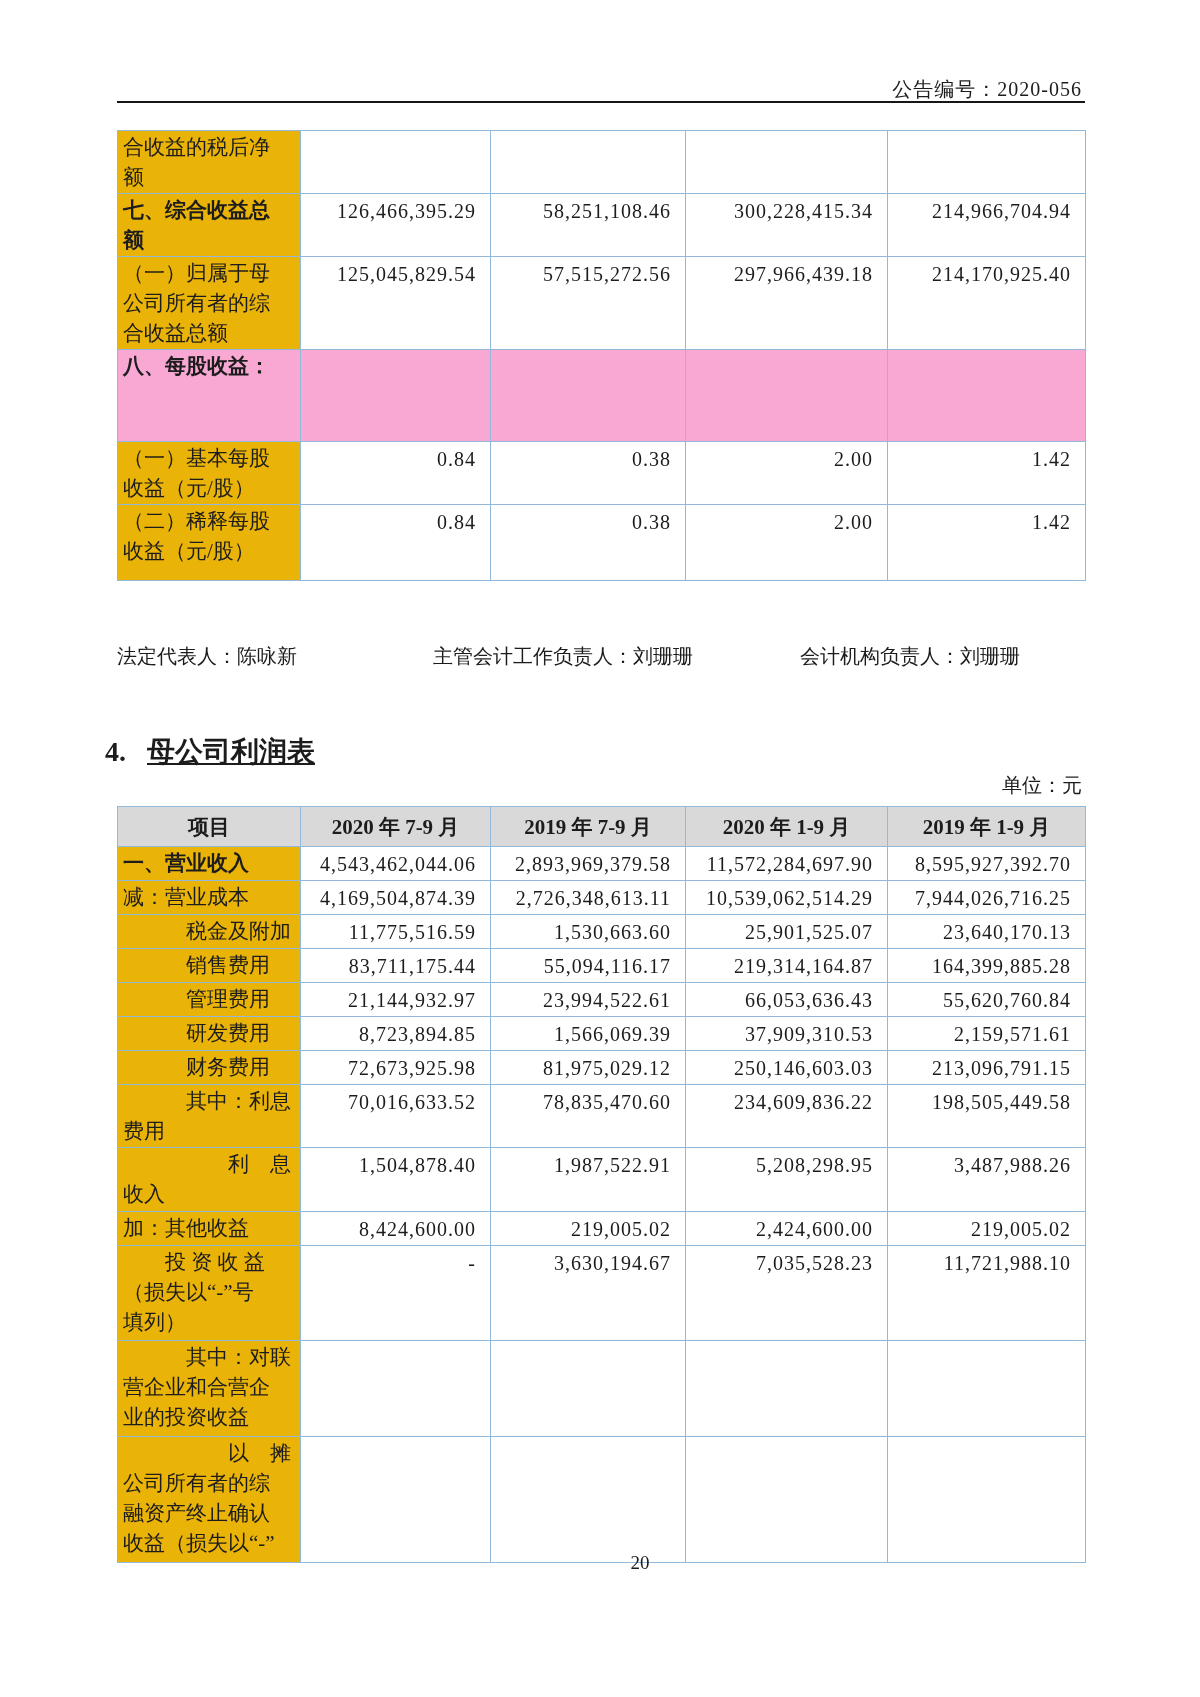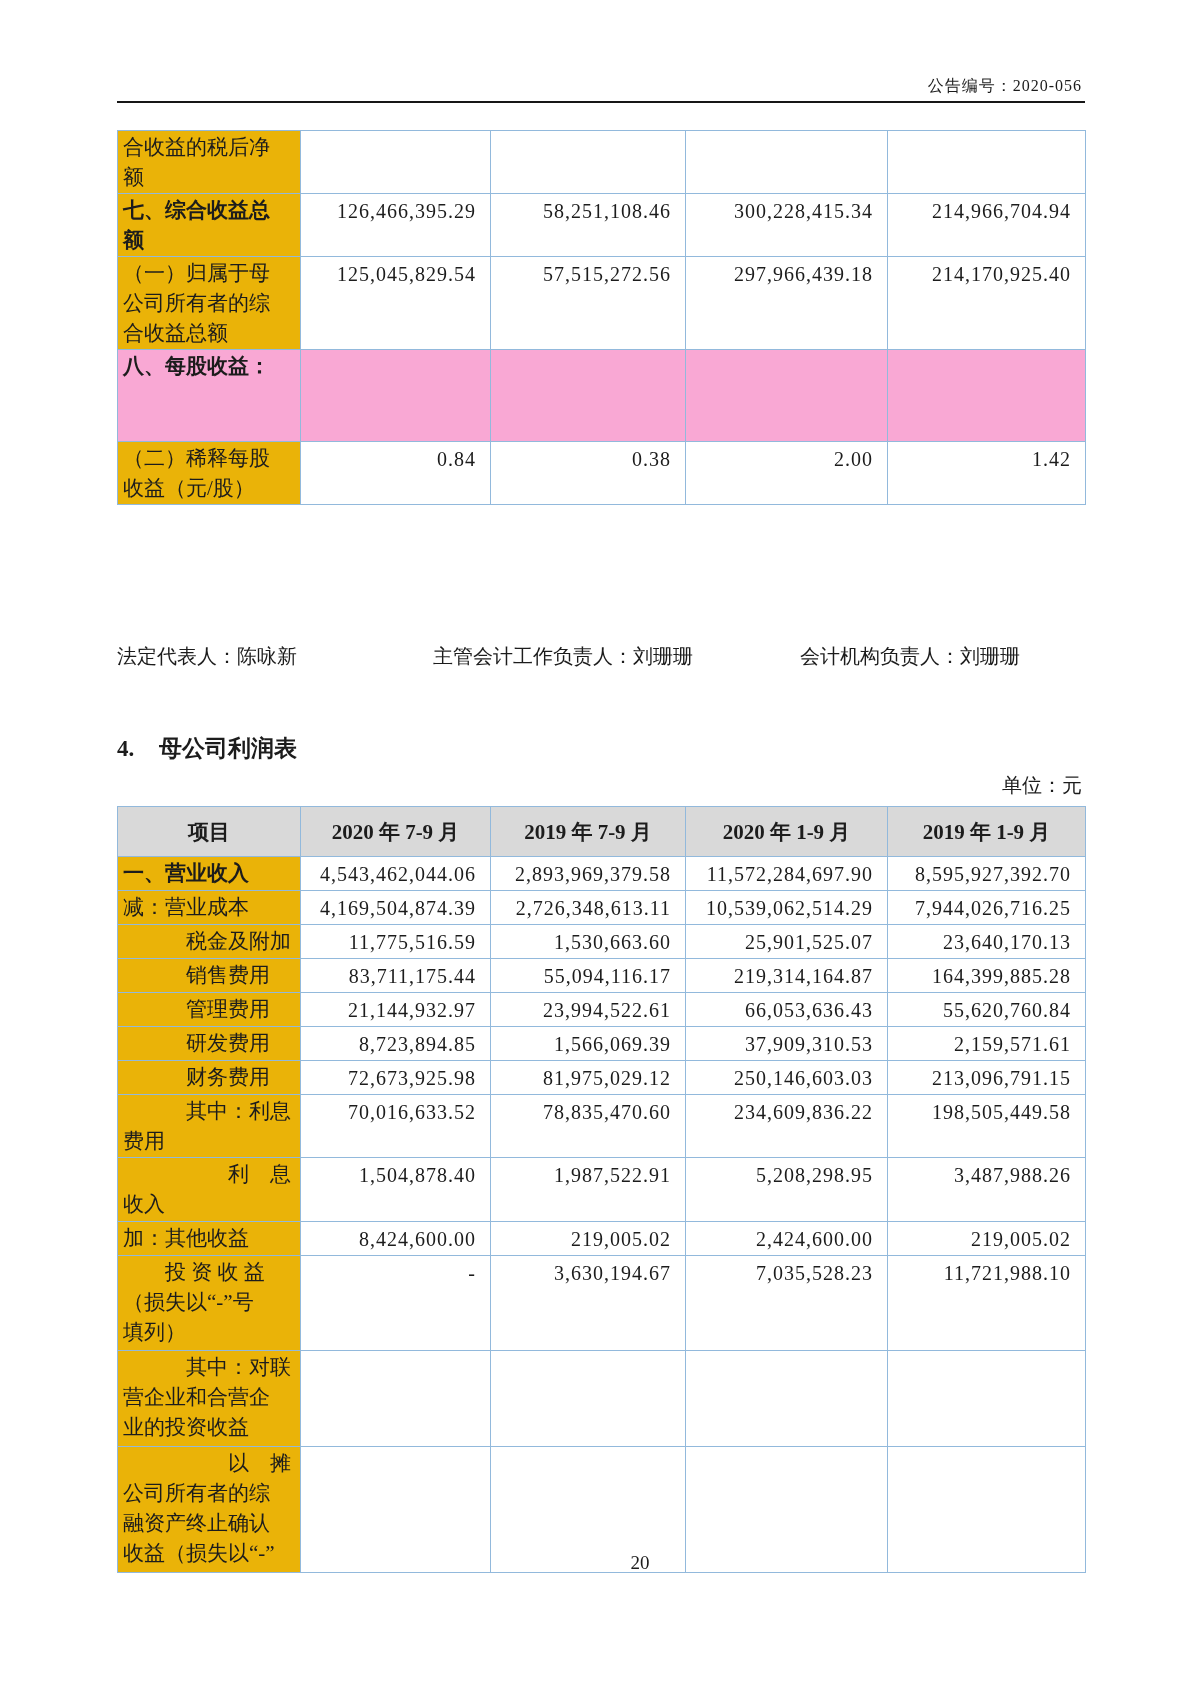--- a/index.html
+++ b/index.html
@@ -1,21 +1,21 @@
 <!DOCTYPE html>
 <html><head>
 <meta charset="utf-8">
 <style>
   html,body { margin:0; padding:0; background:#ffffff; }
   .page {
     position:relative; width:1200px; height:1697px; background:#ffffff;
     font-family:"Liberation Serif","DejaVu Serif",serif; color:#1c1c1c; overflow:hidden;
   }
   .announce {
-    position:absolute; top:76px; right:118px; font-size:16px; letter-spacing:1px;
+    position:absolute; top:76px; right:118px; font-size:20px; letter-spacing:1px;
   }
   .rule {
     position:absolute; top:101px; left:117px; width:968px; height:2px; background:#161616;
   }
   table.fintable {
     position:absolute; left:117px; width:968px;
     border-collapse:collapse; table-layout:fixed; font-size:21px;
   }
   table.fintable td, table.fintable th {
     border:1px solid #92b9dc; vertical-align:top; overflow:hidden; box-sizing:border-box;
@@ -36,29 +36,29 @@
   .t1 tr:nth-child(3){height:93px}
   .t1 tr:nth-child(4){height:92px}
   .t1 tr:nth-child(5){height:33px}
   .t1 tr:nth-child(6){height:76px}
   .t1 tr:nth-child(7){height:76px}
   .sigrow { position:absolute; top:643px; left:117px; width:968px; height:28px; font-size:20px; }
   .sigrow span { position:absolute; top:0; white-space:nowrap; }
   .sig1 { left:0; }
   .sig2 { left:316px; }
   .sig3 { left:683px; }
-  .section { position:absolute; top:733px; left:117px; font-size:23px; font-weight:bold; }
+  .section { position:absolute; top:733px; left:105px; font-size:28px; font-weight:bold;text-decoration:underline; }
   .secnum { display:inline-block; width:42px; font-weight:bold; }
   .unit { position:absolute; top:772px; right:118px; font-size:20px; }
   .t2 { top:806px; }
   .t2 tr.thead-row th {
     background:#d9d9d9; font-weight:bold; text-align:center;
     vertical-align:middle; font-size:21px; padding:2px; line-height:34px;
   }
-  .t2 tr:nth-child(1){height:50px}
+  .t2 tr:nth-child(1){height:40px}
   .t2 tr:nth-child(2),.t2 tr:nth-child(3),.t2 tr:nth-child(4),.t2 tr:nth-child(5),
   .t2 tr:nth-child(6),.t2 tr:nth-child(7),.t2 tr:nth-child(8),.t2 tr:nth-child(11){height:31px}
   .t2 tr:nth-child(9){height:62px}
   .t2 tr:nth-child(10){height:64px}
   .t2 tr:nth-child(12){height:95px}
   .t2 tr:nth-child(13){height:96px}
   .t2 tr:nth-child(14){height:126px}
   .pagenum { position:absolute; top:1552px; left:0; width:1200px; text-align:center; font-size:19px;padding-left:40px; }
 </style>
 </head>
@@ -102,20 +102,28 @@
         <td class="val">57,515,272.56</td>
         <td class="val">297,966,439.18</td>
         <td class="val">214,170,925.40</td>
       </tr>
       <tr class="b gray">
         <td class="lbl">八、每股收益：</td>
         <td class="val"></td>
         <td class="val"></td>
         <td class="val"></td>
         <td class="val"></td>
+      </tr>
+      <tr>
+        <td class="lbl">（一）基本每股
+收益（元/股）</td>
+        <td class="val">0.84</td>
+        <td class="val">0.38</td>
+        <td class="val">2.00</td>
+        <td class="val">1.42</td>
       </tr>
       <tr>
         <td class="lbl">（二）稀释每股
 收益（元/股）</td>
         <td class="val">0.84</td>
         <td class="val">0.38</td>
         <td class="val">2.00</td>
         <td class="val">1.42</td>
       </tr>
     </tbody>

